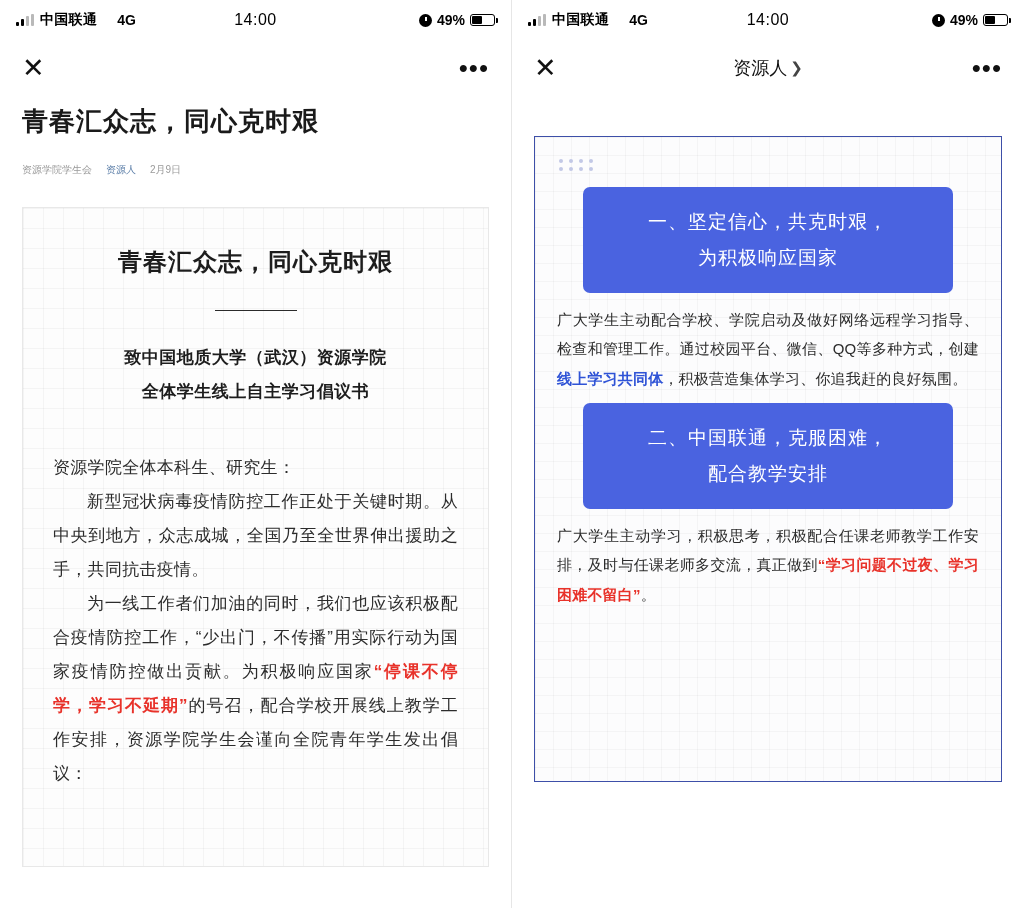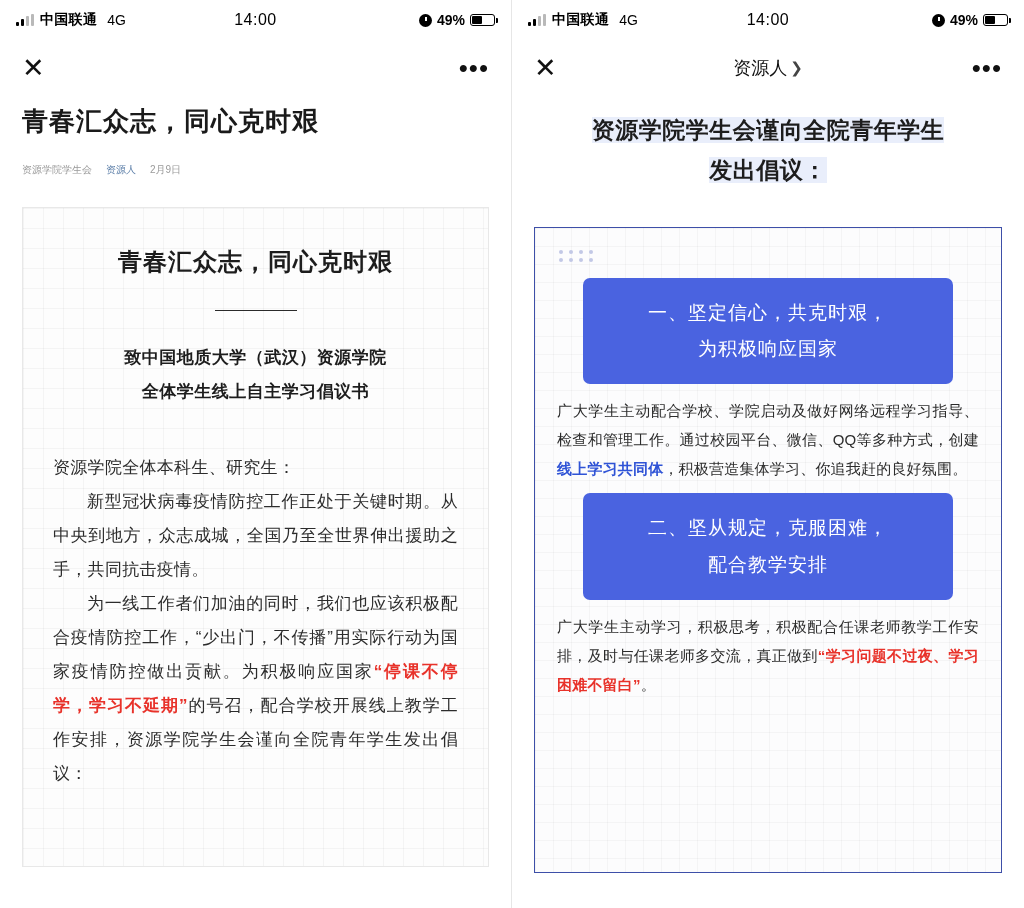--- a/index.html
+++ b/index.html
@@ -30,21 +30,21 @@
     position: relative;
   }
   .sb-left { display: flex; align-items: center; gap: 6px; }
   .signal { display: flex; align-items: flex-end; gap: 2px; height: 12px; }
   .signal i { display: block; width: 3px; background: #000; border-radius: 1px; }
   .signal i:nth-child(1) { height: 4px; }
   .signal i:nth-child(2) { height: 7px; }
   .signal i:nth-child(3) { height: 10px; background: #b9b9b9; }
   .signal i:nth-child(4) { height: 12px; background: #b9b9b9; }
   .carrier { font-size: 14px; font-weight: 600; letter-spacing: .3px; }
-  .net { font-size: 14px; font-weight: 400; margin-left: 4px; }
+  .net { font-size: 14px; font-weight: 700; margin-left: 14px; }
   .sb-center {
     position: absolute; left: 0; right: 0; text-align: center;
     font-size: 16px; font-weight: 400; letter-spacing: .5px;
     pointer-events: none;
   }
   .sb-right { margin-left: auto; display: flex; align-items: center; gap: 5px; }
   .alarm {
     width: 13px; height: 13px; border-radius: 50%;
     background: #000; position: relative;
   }
@@ -253,24 +253,20 @@
     <div class="navbar">
       <span class="nav-close">✕</span>
       <span class="nav-title">
         <span>资源人</span>
         <span class="chev">❯</span>
       </span>
       <span class="nav-dots">•••</span>
     </div>
 
     <div class="right-body">
-      <div class="r-heading">
-        <div><span class="hl">资源学院学生会谨向全院青年学生</span></div>
-        <div><span class="hl">发出倡议：</span></div>
-      </div>
 
       <div class="poster">
         <div class="dotgrid">
             <i></i>
             <i></i>
             <i></i>
             <i></i>
             <i></i>
             <i></i>
             <i></i>
@@ -278,21 +274,21 @@
           </div>
 
         <div class="banner">
           <div>一、坚定信心，共克时艰，</div>
           <div>为积极响应国家</div>
         </div>
 
         <p class="r-para"><span>广大学生主动配合学校、学院启动及做好网络远程学习指导、检查和管理工作。通过校园平台、微信、QQ等多种方式，创建</span><span class="blue-bold">线上学习共同体</span><span>，积极营造集体学习、你追我赶的良好氛围。</span></p>
 
         <div class="banner">
-          <div>二、坚从规定，克服困难，</div>
+          <div>二、中国联通，克服困难，</div>
           <div>配合教学安排</div>
         </div>
 
         <p class="r-para"><span>广大学生主动学习，积极思考，积极配合任课老师教学工作安排，及时与任课老师多交流，真正做到</span><span class="hl-red">“学习问题不过夜、学习困难不留白”</span><span>。</span></p>
       </div>
     </div>
   </div>
 
 </div>
 

